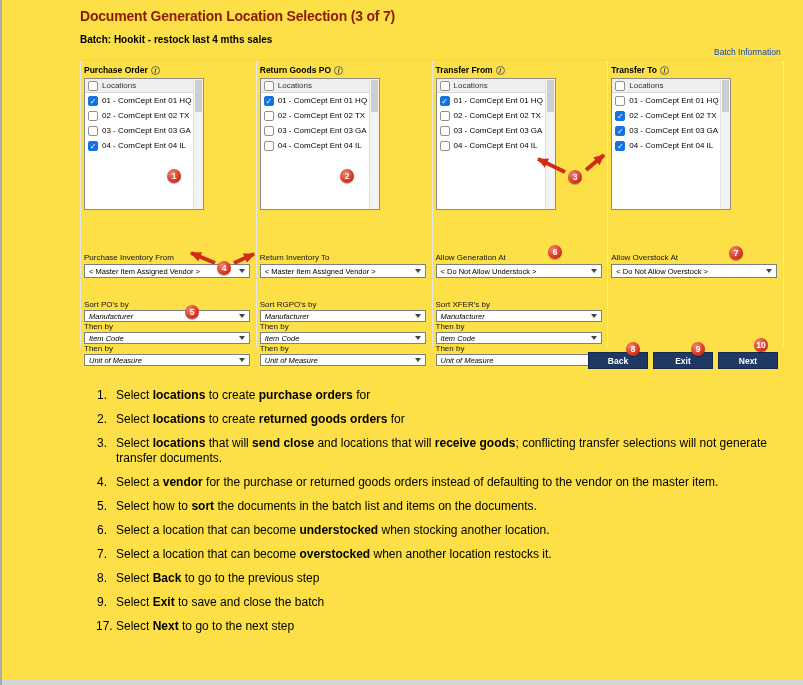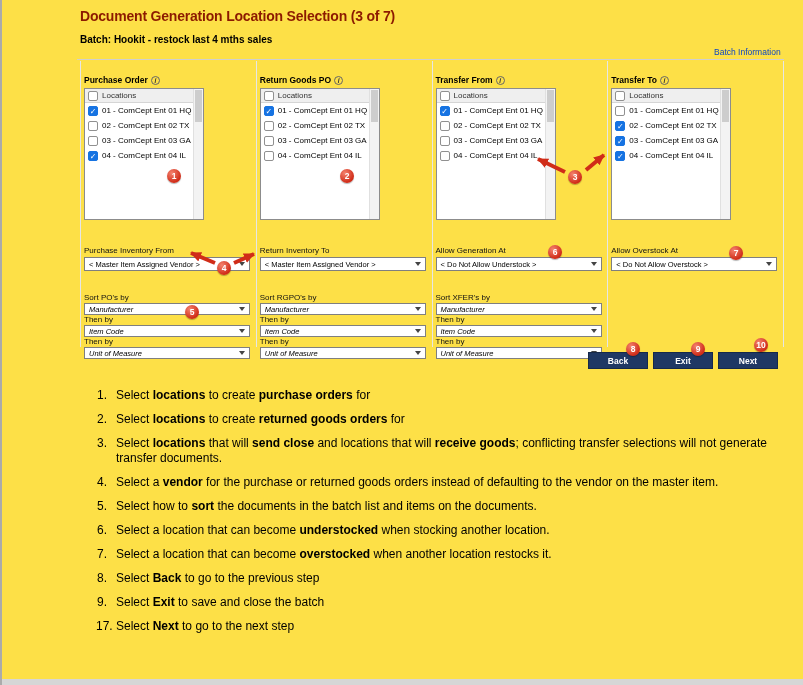--- a/index.html
+++ b/index.html
@@ -11,32 +11,32 @@
   .bottom-strip { position:absolute; left:0; bottom:0; width:100%; height:6px; background:#D6D6D6; }
 
   .page-title { position:absolute; left:78px; top:8px; font-size:14px; font-weight:bold; color:var(--title-color,#8C1A00); letter-spacing:-0.2px; }
   .batch-title { position:absolute; left:78px; top:34px; font-size:10px; font-weight:bold; color:#000; }
   .batch-link { position:absolute; left:712px; top:47px; font-size:8.5px; color:var(--link-color,#0B45C4); cursor:pointer; text-decoration:none; }
   .divider { position:absolute; left:75px; top:59px; width:707px; height:1px; background:#CFCFCF; }
 
   #panels { position:absolute; left:78px; top:61px; width:704px; height:286px; display:flex; border-left:1px solid #E6E6E6; }
   .panel { width:176px; border-right:1px solid #E6E6E6; padding:2px 4px 0 3px; position:relative; }
 
-  .panel-title { margin:11px 0 2px 0; height:12px; display:flex; align-items:center; gap:3px; font-size:8.5px; font-weight:bold; color:#000; }
+  .panel-title { margin:1px 0 2px 0; height:12px; display:flex; align-items:center; gap:3px; font-size:8.5px; font-weight:bold; color:#000; }
   .info-icon { width:9px; height:9px; border:1px solid #666; border-radius:50%; font-size:6.5px; line-height:7px; text-align:center; color:#333; font-weight:bold; font-style:italic; flex:0 0 auto; }
 
   .listbox { position:relative; width:120px; height:132px; border:1px solid #8C8C8C; background:#fff; }
   .list-header { height:14px; background:#EFEFEF; border-bottom:1px solid #D5D5D5; display:flex; align-items:center; gap:4px; padding-left:3px; font-size:8px; color:#333; }
   .list-item { height:15px; display:flex; align-items:center; gap:4px; padding-left:3px; font-size:8px; color:#000; }
   .cb { width:10px; height:10px; border:1px solid #909090; border-radius:2px; background:#fff; flex:0 0 auto; font-size:8px; line-height:9px; color:#fff; text-align:center; }
   .cb.checked { background:var(--check-bg,#1673E2); border-color:var(--check-bg,#1673E2); }
   .scrollbar { position:absolute; top:0; right:0; width:10px; height:100%; background:#F3F3F3; border-left:1px solid #E0E0E0; }
   .scroll-thumb { position:absolute; top:1px; left:1px; width:7px; height:32px; background:#CDCDCD; }
 
-  .select-label { margin-top:26px; height:10px; font-size:8px; color:#111; }
+  .select-label { margin-top:43px; height:10px; font-size:8px; color:#111; }
   .mock-select { position:relative; margin-top:1px; width:166px; height:14px; border:1px solid #7F7F7F; background:#fff; display:flex; align-items:center; padding-left:4px; font-size:7.5px; color:#000; }
   .mock-select.sm { height:12px;font-style:italic; }
   .chev { position:absolute; right:4px; top:50%; margin-top:-2px; width:0; height:0; border-left:3.5px solid transparent; border-right:3.5px solid transparent; border-top:4px solid #444; }
 
   .sort-section { margin-top:22px; }
   .sort-label, .then-label { height:9px; line-height:9px; font-size:8px; color:#111; }
 
   #buttons { position:absolute; left:586px; top:352px; display:flex; gap:5px; }
   .btn { width:60px; height:17px; background:var(--button-bg,#1F3864); border:1px solid #16294A; color:#fff; font-size:8.5px; font-weight:bold; display:flex; align-items:center; justify-content:center; cursor:pointer; }
 

